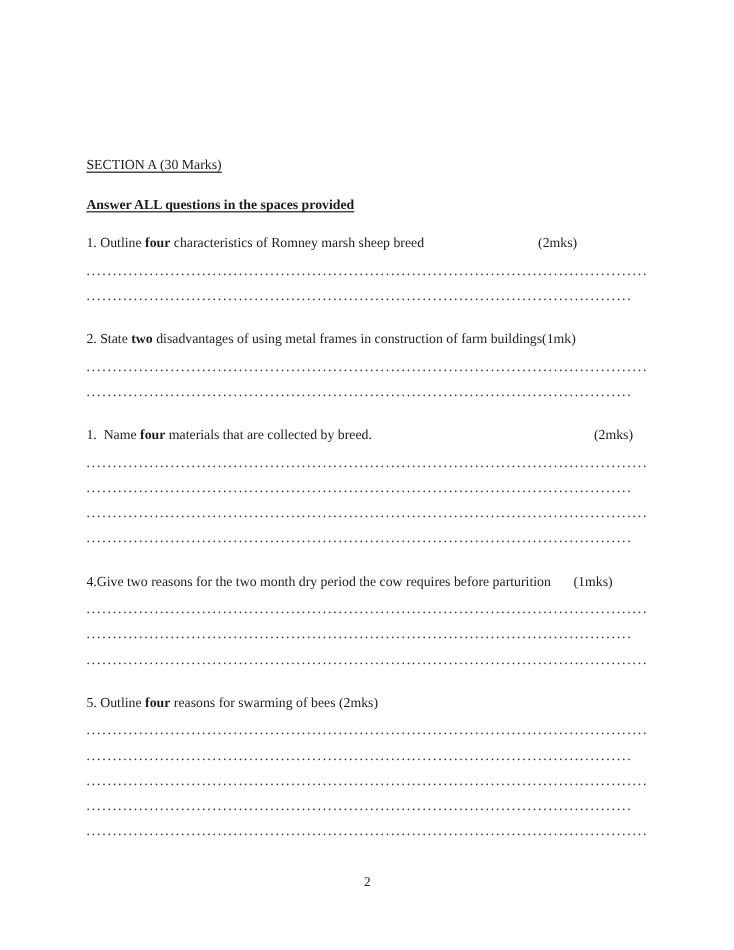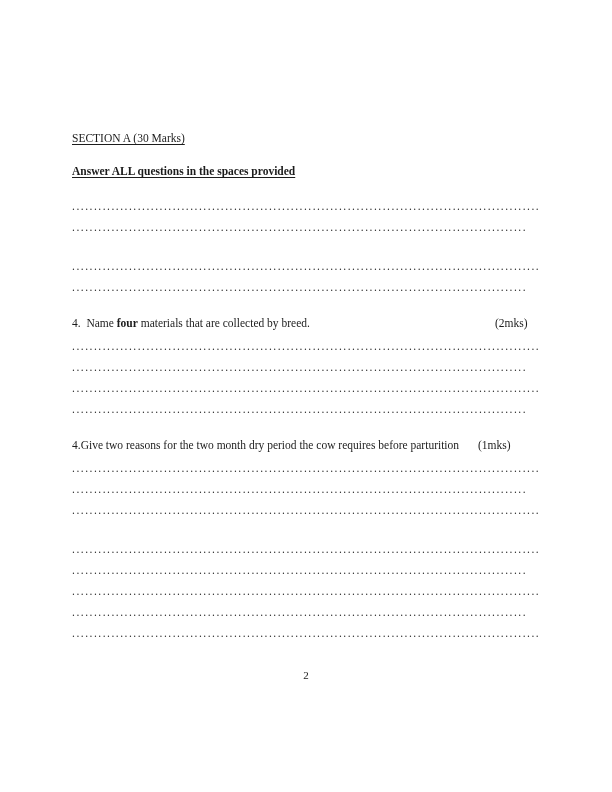--- a/index.html
+++ b/index.html
@@ -65,49 +65,52 @@
 </head>
 <body>
 
 <div class="page">
   <div class="section-title">SECTION A (30 Marks)</div>
 
   <div class="instruction">Answer ALL questions in the spaces provided</div>
 
   <div id="question-list">
       <div class="question">
+        <div class="qline"><span>1. Outline </span><span class="b">four</span><span> characteristics of Romney marsh sheep breed</span><span class="marks" style="margin-left: 95px;">(2mks)</span></div>
         <div class="answers">
           <div class="dotline">....................................................................................................................................................................................</div>
           <div class="dotline">....................................................................................................................................................................................</div>
         </div>
       </div>
       <div class="question">
+        <div class="qline"><span>2. State </span><span class="b">two</span><span> disadvantages of using metal frames in construction of farm buildings</span><span class="marks" style="margin-left: 0px;">(1mk)</span></div>
         <div class="answers">
           <div class="dotline">....................................................................................................................................................................................</div>
           <div class="dotline">....................................................................................................................................................................................</div>
         </div>
       </div>
       <div class="question">
-        <div class="qline"><span>4.  Name </span><span class="b">four</span><span> materials that are collected by breed.</span><span class="marks" style="margin-left: 185px;">(2mks)</span></div>
+        <div class="qline"><span>1.  Name </span><span class="b">four</span><span> materials that are collected by breed.</span><span class="marks" style="margin-left: 185px;">(2mks)</span></div>
         <div class="answers">
           <div class="dotline">....................................................................................................................................................................................</div>
           <div class="dotline">....................................................................................................................................................................................</div>
           <div class="dotline">....................................................................................................................................................................................</div>
           <div class="dotline">....................................................................................................................................................................................</div>
         </div>
       </div>
       <div class="question">
         <div class="qline"><span>4.Give two reasons for the two month dry period the cow requires before parturition </span><span class="marks" style="margin-left: 16px;">(1mks)</span></div>
         <div class="answers">
           <div class="dotline">....................................................................................................................................................................................</div>
           <div class="dotline">....................................................................................................................................................................................</div>
           <div class="dotline">....................................................................................................................................................................................</div>
         </div>
       </div>
       <div class="question">
+        <div class="qline"><span>5. Outline </span><span class="b">four</span><span> reasons for swarming of bees </span><span class="marks" style="margin-left: 0px;">(2mks)</span></div>
         <div class="answers">
           <div class="dotline">....................................................................................................................................................................................</div>
           <div class="dotline">....................................................................................................................................................................................</div>
           <div class="dotline">....................................................................................................................................................................................</div>
           <div class="dotline">....................................................................................................................................................................................</div>
           <div class="dotline">....................................................................................................................................................................................</div>
         </div>
       </div>
     </div>
 

